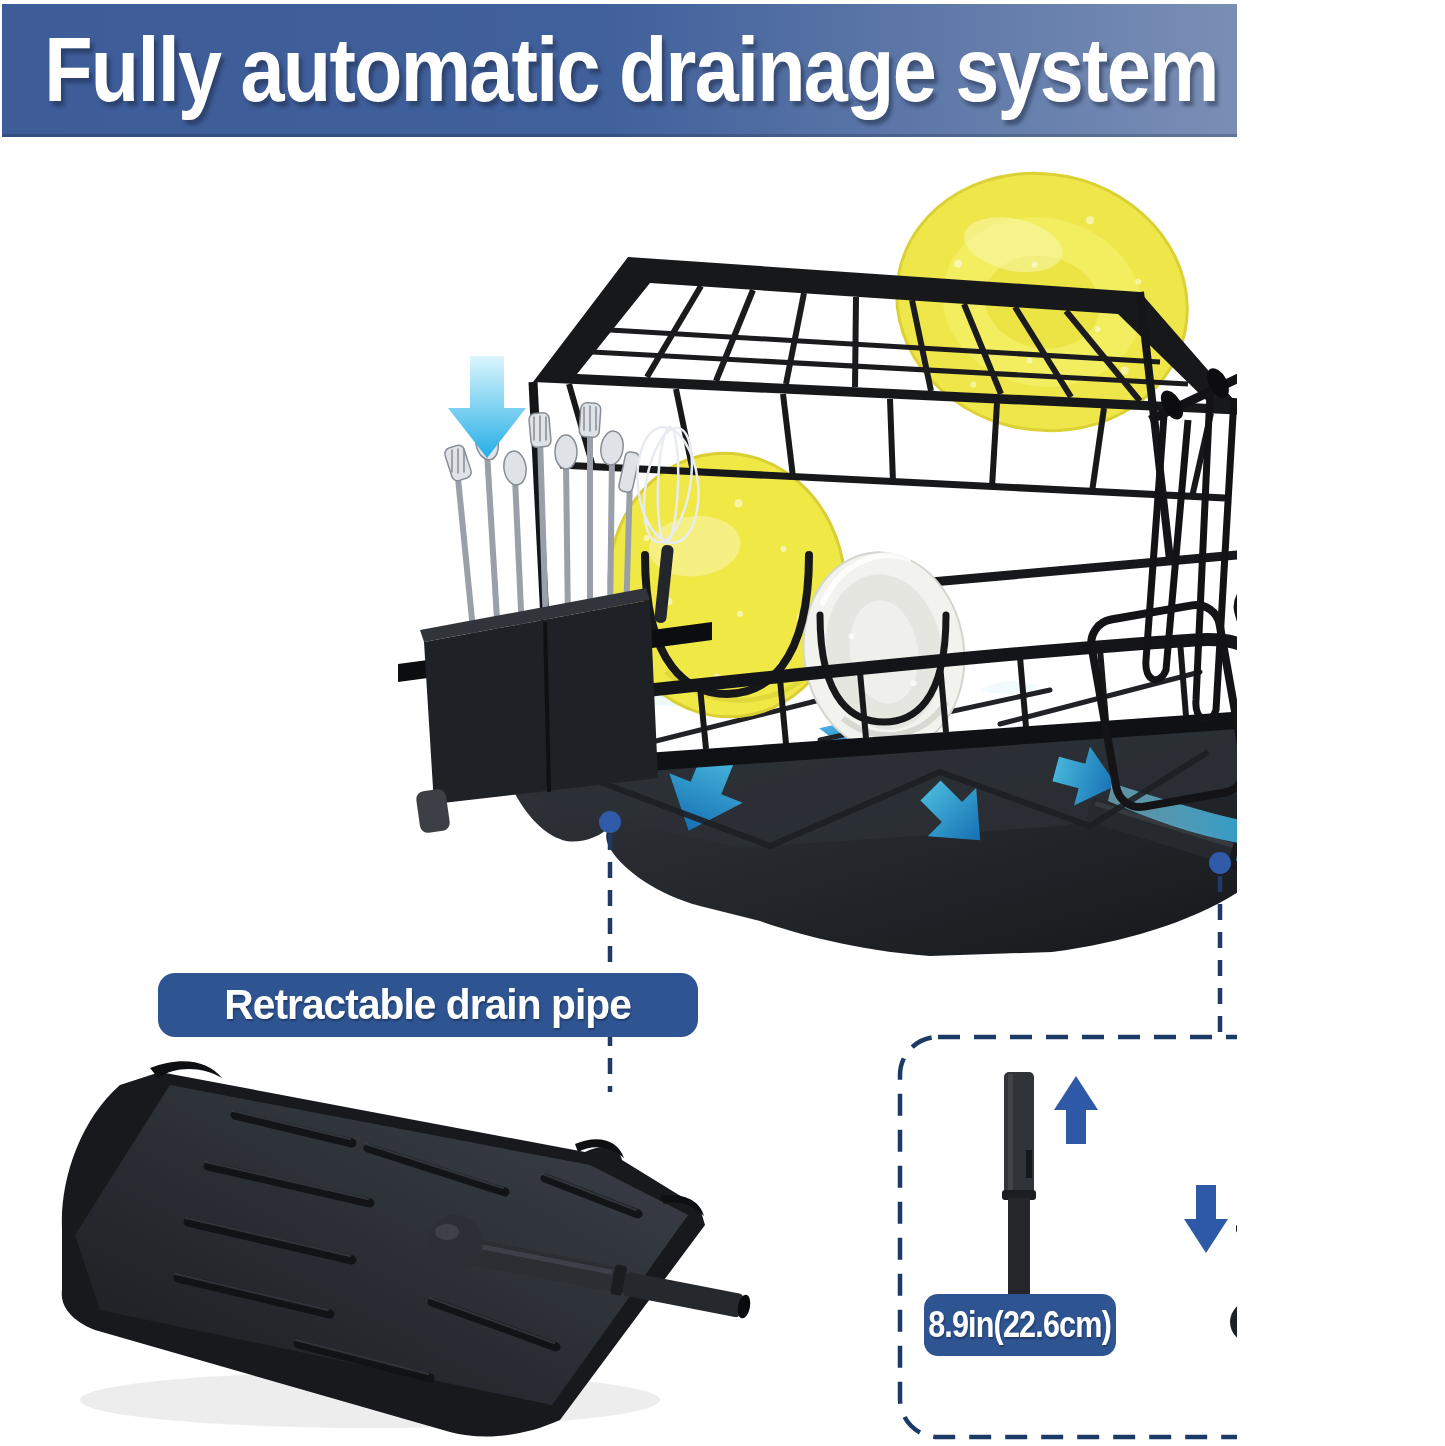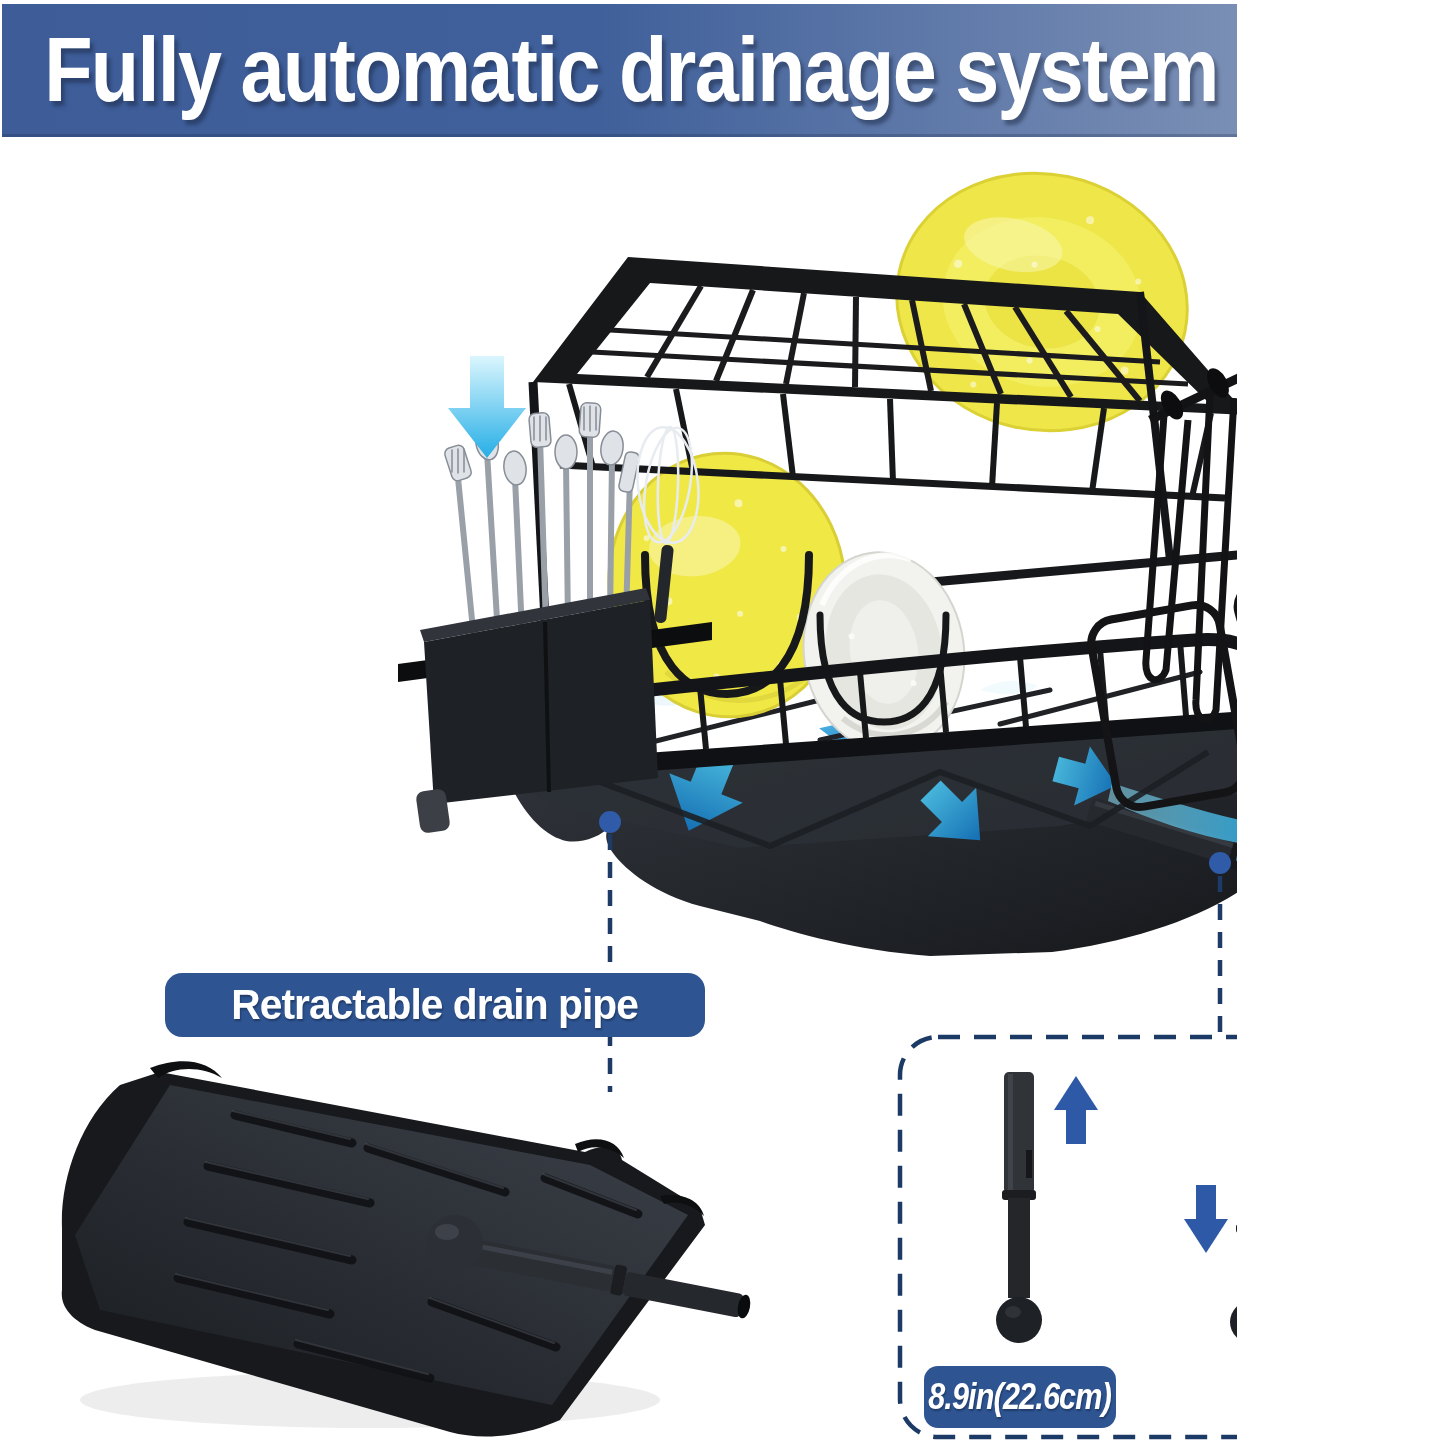--- a/index.html
+++ b/index.html
@@ -9,23 +9,23 @@
   .banner{position:absolute;left:2px;top:4px;width:1322px;height:133px;
           background:linear-gradient(90deg,#3d5c98 0%,#40609b 45%,#8295b8 100%);
           box-shadow:inset 0 -3px 0 rgba(25,38,66,.25);}
   .banner-text{display:inline-block;white-space:nowrap;padding-left:48px;line-height:133px;
           font-size:90px;font-weight:bold;letter-spacing:-2px;color:#ffffff;
           transform:scaleX(.88);transform-origin:left center;
           text-shadow:4px 5px 4px rgba(25,35,60,.45);}
   .pill{position:absolute;display:flex;align-items:center;justify-content:center;
         background:#2e5492;border-radius:14px;color:#ffffff;font-weight:bold;}
   .pill-inner{display:inline-block;white-space:nowrap;text-shadow:1px 2px 2px rgba(0,0,0,.3);}
-  .main-pill{left:165px;top:973px;width:540px;height:64px;border-radius:17px;}
+  .main-pill{left:158px;top:973px;width:540px;height:64px;border-radius:17px;}
   .main-pill .pill-inner{font-size:42px;letter-spacing:-1px;transform:scaleX(.97);}
-  .measure-pill{top:1366px;width:192px;height:62px;font-style:italic;}
+  .measure-pill{top:1294px;width:192px;height:62px;}
   .measure-pill .pill-inner{font-size:36px;letter-spacing:-1px;transform:scaleX(.85);}
   .m1{left:924px;} .m2{left:1156px;}
 </style>
 </head>
 <body>
 
 <div class="page">
 
 <svg class="stage" width="1445" height="1446" viewBox="0 0 1445 1446">
   <defs>

